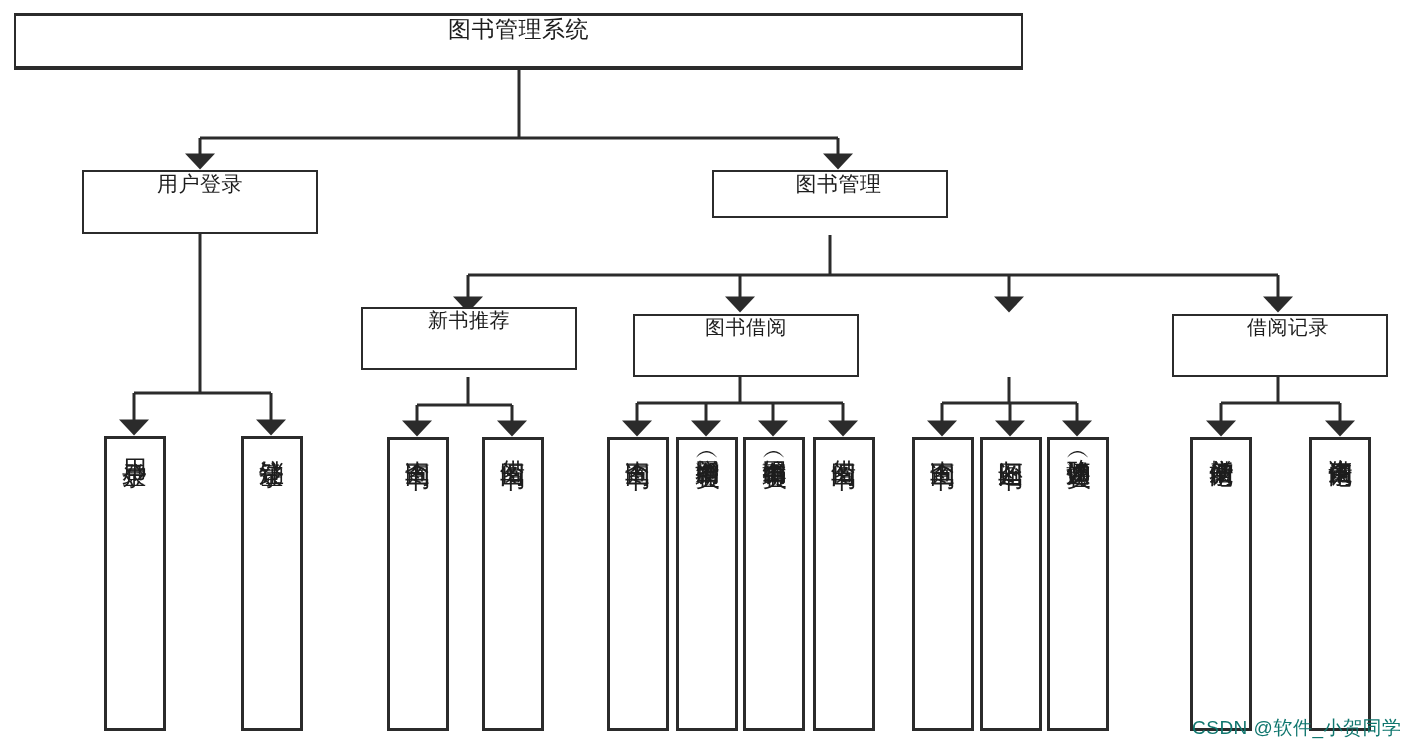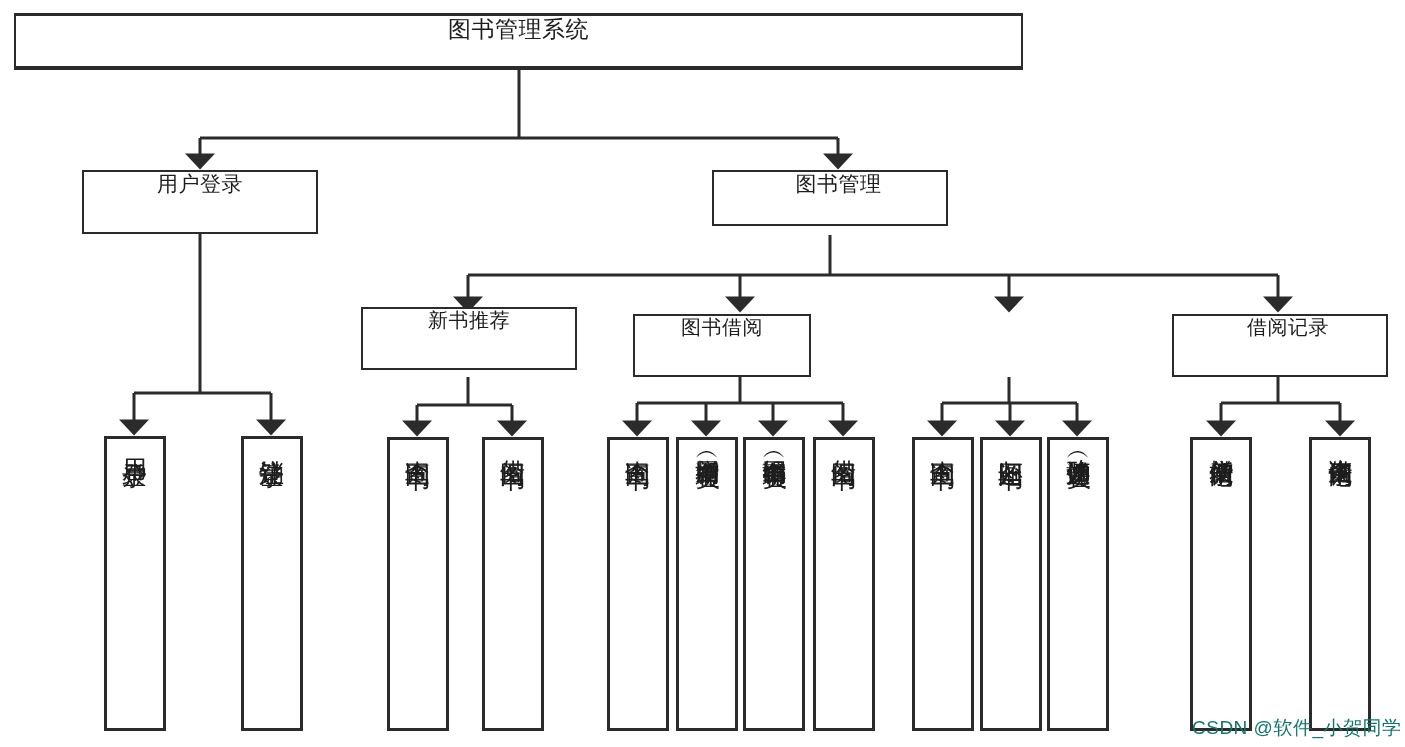--- a/index.html
+++ b/index.html
@@ -127,28 +127,28 @@
     </g>
   </svg>
 
   <div class="node root lvl0" style="left:14px; top:14px; width:1009px; height:54px;">
     <span class="node-label">图书管理系统</span>
   </div>
 
   <div class="node lvl1" style="left:82px; top:170px; width:236px; height:64px;">
     <span class="node-label">用户登录</span>
   </div>
-  <div class="node lvl1" style="left:712px; top:170px; width:236px; height:56px;padding-left:17px;">
+  <div class="node lvl1" style="left:712px; top:170px; width:236px; height:48px;padding-left:17px;">
     <span class="node-label">图书管理</span>
   </div>
 
   <div class="node lvl2" style="left:361px; top:307px; width:216px; height:63px;">
     <span class="node-label">新书推荐</span>
   </div>
-  <div class="node lvl2" style="left:633px; top:314px; width:178px; height:63px;">
+  <div class="node lvl2" style="left:633px; top:314px; width:226px; height:63px;">
     <span class="node-label">图书借阅</span>
   </div>
   <div class="node lvl2" style="left:1172px; top:314px; width:216px; height:63px;padding-left:16px;">
     <span class="node-label">借阅记录</span>
   </div>
 
   <div class="node leaf" style="left:104px; top:436px; width:62px; height:295px;">
     <span class="node-label">用户登录</span>
   </div>
   <div class="node leaf" style="left:241px; top:436px; width:62px; height:295px;">

